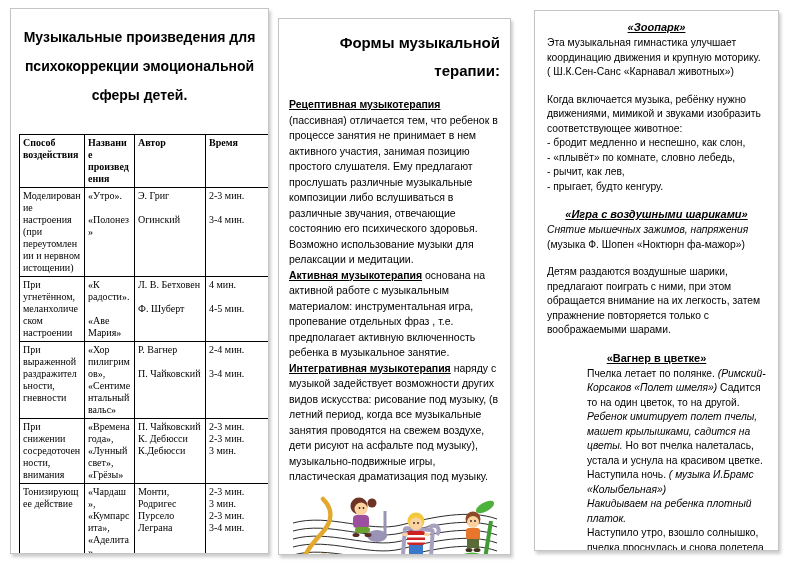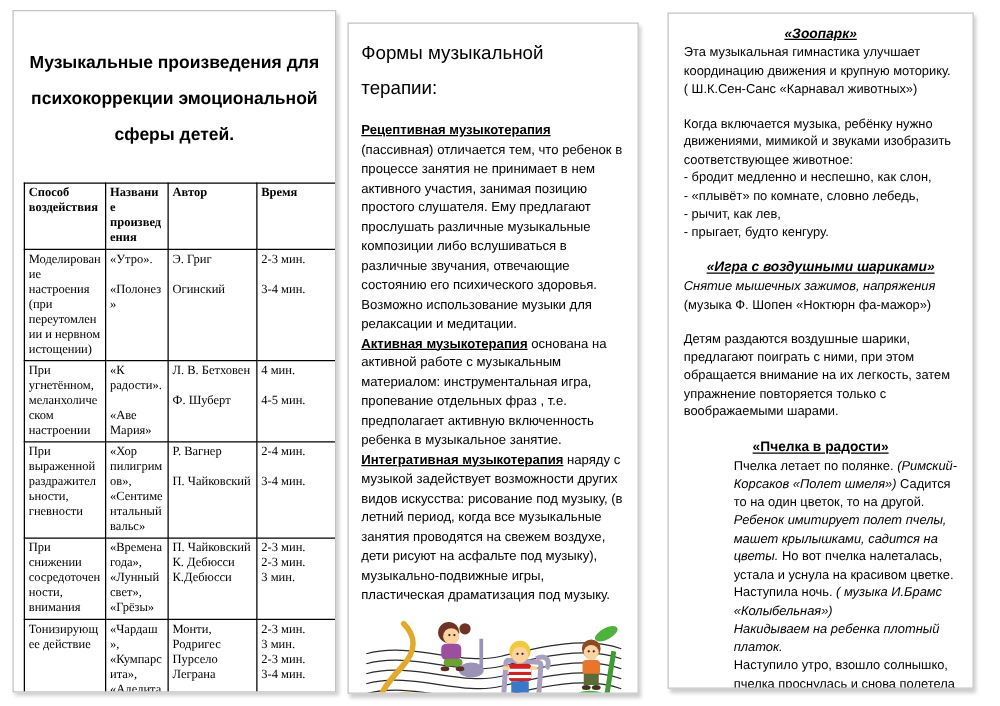--- a/index.html
+++ b/index.html
@@ -10,32 +10,32 @@
   .panel{
     position:absolute;background:#fff;border:1px solid #c4c4c4;
     box-shadow:2px 3px 3px #cdcdcd;box-sizing:border-box;overflow:hidden;
   }
   #left-panel{left:10px;top:8px;width:259px;height:546px;padding:10px 0 0 8px;}
   #middle-panel{left:278px;top:18px;width:233px;height:537px;padding:8px 10px;}
   #right-panel{left:534px;top:10px;width:245px;height:541px;padding:10px 12px;}
 
   .left-title{
     font-size:14px;font-weight:bold;text-align:center;line-height:29px;
-    white-space:pre-line;margin:16px 8px 0 0;
+    white-space:pre-line;margin:4px 8px 0 0;
   }
   table.music{border-collapse:collapse;table-layout:fixed;width:250px;margin-top:24px;}
   table.music th,table.music td{
     border:1px solid #000;vertical-align:top;padding:2px 3px;
     font-family:"Liberation Serif",serif;font-size:10px;line-height:1.2;
     white-space:pre-line;overflow-wrap:anywhere;word-break:break-word;text-align:left;
   }
   table.music th{font-weight:bold;}
 
   .mid-title{
-    font-size:15px;font-weight:normal;text-align:left;line-height:28px;
+    font-size:15px;font-weight:bold;text-align:right;line-height:28px;
     white-space:pre-line;margin:2px 0 12px;
   }
   .para{font-size:10.5px;line-height:15.5px;white-space:pre-line;margin:0;}
   .seg-lead{font-weight:bold;text-decoration:underline;}
   .seg-i{font-style:italic;}
   .seg-n{}
 
   .sec-header{
     font-size:11px;font-weight:bold;text-decoration:underline;
     text-align:center;margin:0 0 3px;
@@ -224,19 +224,19 @@
 - бродит медленно и неспешно, как слон,
 - «плывёт» по комнате, словно лебедь,
 - рычит, как лев,
 - прыгает, будто кенгуру.</span></div>
 
   <div class="sec-header it sec-gap">«Игра с воздушными шариками»</div>
   <div class="rpara"><span class="seg-i">Снятие мышечных зажимов, напряжения</span><span class="seg-n">
 (музыка Ф. Шопен «Ноктюрн фа-мажор»)</span></div>
   <div class="rpara"><span class="seg-n">Детям раздаются воздушные шарики, предлагают поиграть с ними, при этом обращается внимание на их легкость, затем упражнение повторяется только с воображаемыми шарами.</span></div>
 
-  <div class="sec-header sec-gap">«Пчелка в радости»</div>
+  <div class="sec-header sec-gap">«Вагнер в цветке»</div>
   <div class="rpara"><span class="seg-n">Пчелка летает по полянке. </span><span class="seg-i">(Римский-Корсаков «Полет шмеля»)</span><span class="seg-n"> Садится то на один цветок, то на другой.
 </span><span class="seg-i">Ребенок имитирует полет пчелы, машет крылышками, садится на цветы.</span><span class="seg-n">  Но вот пчелка налеталась, устала и уснула на красивом цветке. Наступила ночь. </span><span class="seg-i">( музыка И.Брамс «Колыбельная»)
 Накидываем на ребенка плотный платок.</span><span class="seg-n">
 Наступило утро, взошло солнышко, пчелка проснулась и снова полетела с цветка на цветок.
 </span><span class="seg-i">Платок убираем, музыку меняем.</span></div>
 </div>
 
 </body></html>

